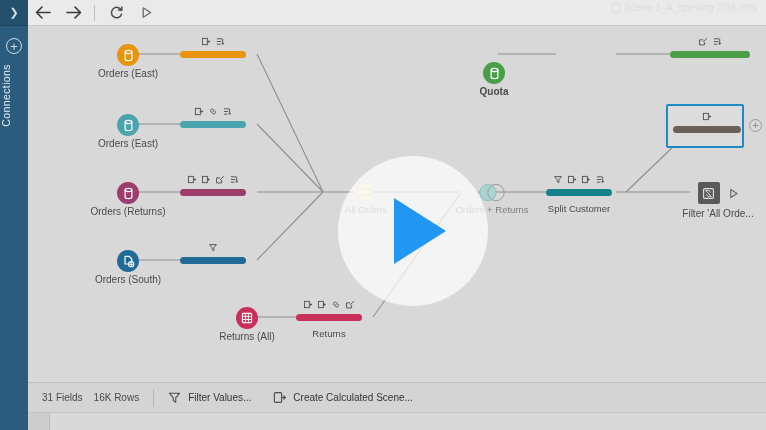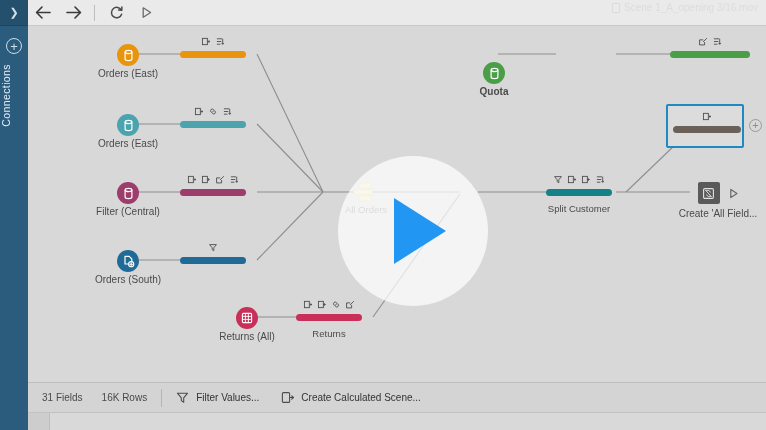--- a/index.html
+++ b/index.html
@@ -125,21 +125,21 @@
 
   
   #bottombar{
     position:absolute; left:28px; right:0; bottom:0; height:48px;
     background:#d0d0d0; border-top:1px solid #bdbdbd; z-index:20;
   }
   #bb-row{
     height:30px; display:flex; align-items:center; padding-left:14px;
     border-bottom:1px solid #c3c3c3; background:#d4d4d4;
   }
-  #bb-stats{ font-size:10px; color:#4a4a4a; display:flex; gap:19px; }
+  #bb-stats{ font-size:10px; color:#4a4a4a; display:flex; gap:11px; }
   .bb-sep{ width:1px;height:18px;background:#b5b5b5;margin:0 14px; }
   .bb-act{ display:flex; align-items:center; gap:7px; font-size:10px; color:#333; margin-right:22px; }
   #bb-strip{ height:17px; background:#d8d8d8; display:flex; }
   #bb-strip .c1{width:22px;background:#cdcdcd;border-right:1px solid #c0c0c0;}
   #bb-strip .c2{flex:1;background:#d9d9d9;}
 </style>
 </head>
 <body>
 
 <div id="left-rail">
@@ -234,21 +234,21 @@
     <div class="node-label">Orders (East)</div>
   </div>
 
   <div class="node" style="left:78px;top:156px;width:44px;">
     <div class="src-ic" style="margin:0 auto;background:#9c3d6b;">
       <svg width="11" height="13" viewBox="0 0 11 13">
           <ellipse cx="5.5" cy="3" rx="3.4" ry="1.6" fill="none" stroke="#fff" stroke-width="1.2"></ellipse>
           <path d="M2.1 3 V10 a3.4 1.6 0 0 0 6.8 0 V3" fill="none" stroke="#fff" stroke-width="1.2"></path>
         </svg>
     </div>
-    <div class="node-label">Filter (Central)</div>
+    <div class="node-label">Orders (Returns)</div>
   </div>
 
   <div class="node" style="left:78px;top:224px;width:44px;">
     <div class="src-ic" style="margin:0 auto;background:#1f6a96;">
       <svg width="13" height="13" viewBox="0 0 13 13">
           <path d="M3 1.4 h4.2 l2.6 2.6 V9 H3 Z" fill="none" stroke="#fff" stroke-width="1.2" stroke-linejoin="round"></path>
           <circle cx="9.2" cy="9.2" r="2.6" fill="#1f6a96" stroke="#fff" stroke-width="1.1"></circle>
           <path d="M9.2 7.9 v2.6 M7.9 9.2 h2.6" stroke="#fff" stroke-width="1.1" stroke-linecap="round"></path>
         </svg>
     </div>
@@ -418,35 +418,45 @@
     <div style="margin:0 auto;width:28px;height:20px;display:flex;align-items:center;justify-content:center;">
       <svg width="26" height="20" viewBox="0 0 26 20">
         <rect x="6" y="1" width="12" height="5" rx="1" fill="#ece4b8" stroke="#d8cf9e" stroke-width="1"></rect>
         <rect x="1" y="7.5" width="18" height="5" rx="1" fill="#ece4b8" stroke="#d8cf9e" stroke-width="1"></rect>
         <rect x="6" y="14" width="12" height="5" rx="1" fill="#ece4b8" stroke="#d8cf9e" stroke-width="1"></rect>
       </svg>
     </div>
     <div class="u-lbl">All Orders</div>
   </div>
 
+  <div class="node" id="join-node" style="left:422px;top:156px;width:84px;">
+    <div style="margin:0 auto;width:30px;height:20px;display:flex;align-items:center;justify-content:center;">
+      <svg width="30" height="19" viewBox="0 0 30 19">
+        <circle cx="11" cy="9.5" r="8.2" fill="#a8d4d2" stroke="#8fbfbd" stroke-width="1"></circle>
+        <circle cx="19" cy="9.5" r="8.2" fill="none" stroke="#9a9a9a" stroke-width="1"></circle>
+        <path d="M15 2.4 a8.2 8.2 0 0 0 0 14.2 a8.2 8.2 0 0 1 0 -14.2 Z" fill="#1d6b63"></path>
+      </svg>
+    </div>
+    <div class="j-lbl">Orders + Returns</div>
+  </div>
 
   <div class="node" style="left:648px;top:156px;width:84px;">
     <div style="display:flex;align-items:center;justify-content:center;gap:8px;">
       <div id="out-ic">
         <svg width="13" height="13" viewBox="0 0 13 13">
           <rect x="1.6" y="1.6" width="9.8" height="9.8" rx="1.2" fill="none" stroke="#e2e2e2" stroke-width="1.1"></rect>
           <path d="M4 4.2 a2.6 2.6 0 0 1 4.4 1.3 M9 8.8 a2.6 2.6 0 0 1 -4.4 -1.3" fill="none" stroke="#e2e2e2" stroke-width="1"></path>
           <path d="M3.4 3 L9.6 10" stroke="#e2e2e2" stroke-width="1"></path>
         </svg>
       </div>
       <svg width="11" height="11" viewBox="0 0 11 11">
         <path d="M2.8 1.4 L9 5.5 L2.8 9.6 Z" fill="none" stroke="#6a6a6a" stroke-width="1.2" stroke-linejoin="round"></path>
       </svg>
     </div>
-    <div class="node-label" style="top:26px;">Create 'All Field...</div>
+    <div class="node-label" style="top:26px;">Filter 'All Orde...</div>
   </div>
 
   <div id="play-overlay">
     <div id="play-tri"></div>
   </div>
 
 </div>
 
 <div id="bottombar">
   <div id="bb-row">

